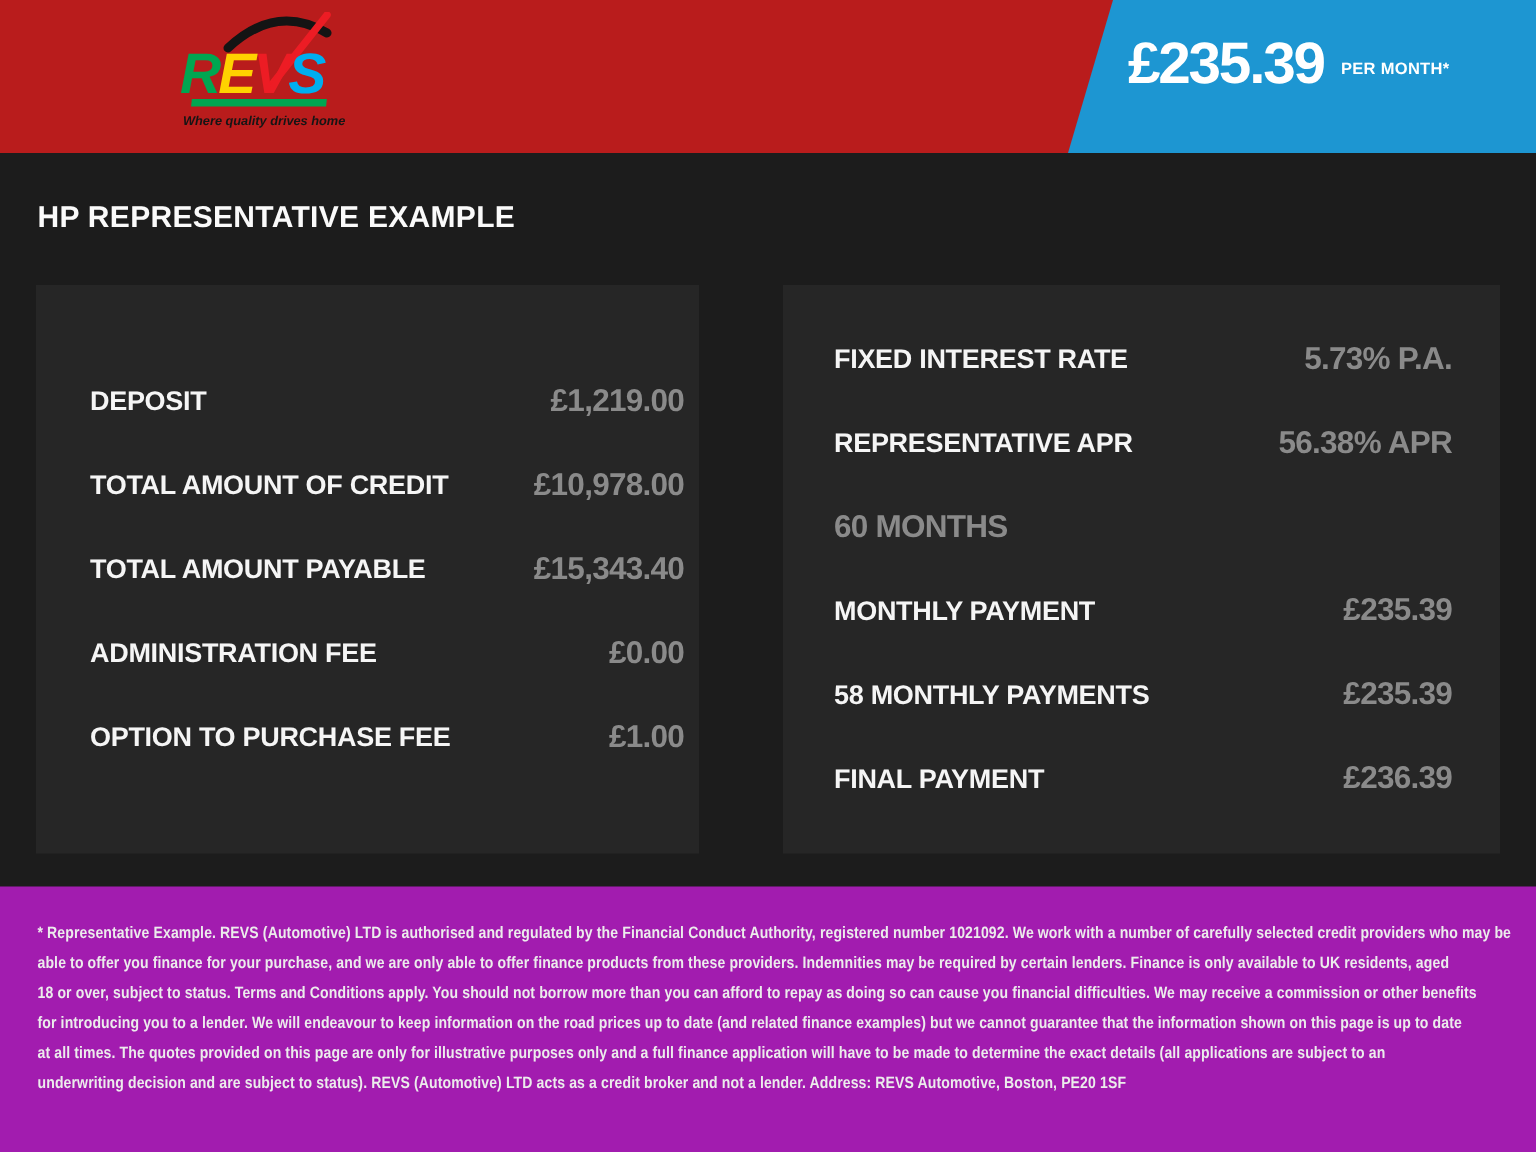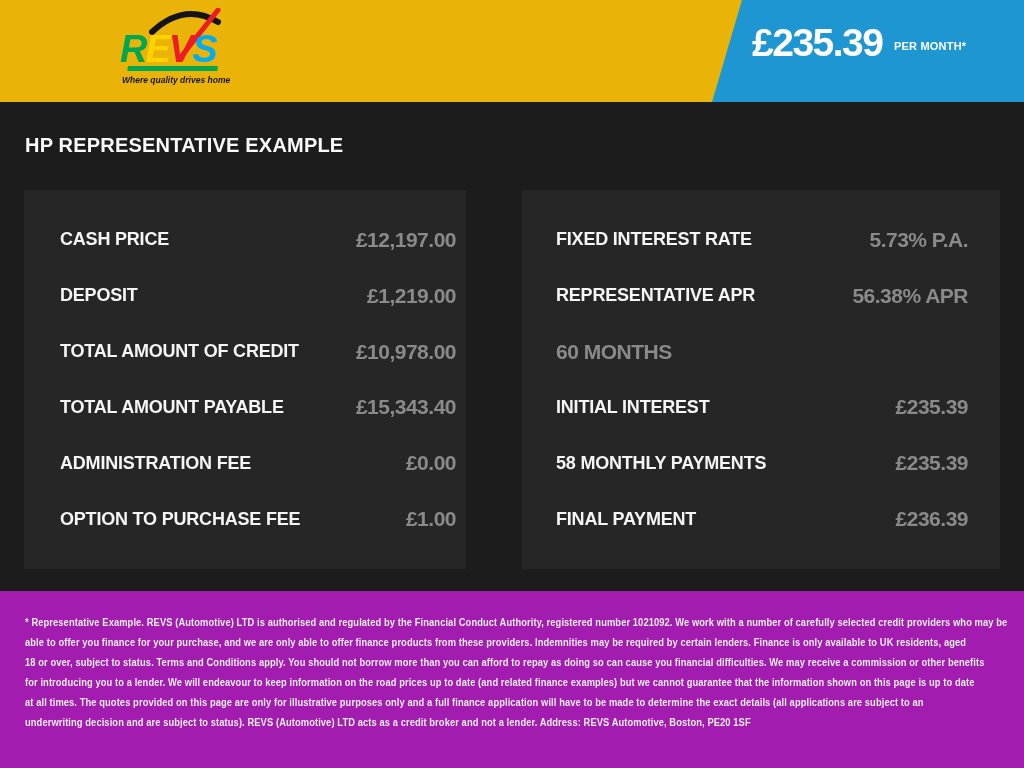--- a/index.html
+++ b/index.html
@@ -4,21 +4,21 @@
 <style>
   html,body { margin:0; padding:0; }
   body {
     width:1024px; height:768px; position:relative; overflow:hidden;
     background:#1c1c1c;
     font-family:"Liberation Sans", sans-serif;
   }
   
   .header {
     position:absolute; left:0; top:0; width:1024px; height:102px;
-    background:#eab308;
+    background:#b91c1c;
   }
   .logo-wrap { position:absolute; left:118px; top:8px; width:128px; height:88px; }
   .price-banner {
     position:absolute; top:0; right:0; width:312px; height:102px;
     clip-path:polygon(30px 0, 100% 0, 100% 100%, 0 100%);
   }
   .price-amount {
     position:absolute; left:40px; top:21px;
     font-size:39px; font-weight:700; color:#ffffff; letter-spacing:-1.5px;
   }
@@ -84,24 +84,20 @@
   <div class="price-banner" style="background-color: rgb(29, 150, 210);">
     <span class="price-amount">£235.39</span>
     <span class="price-period">PER MONTH*</span>
   </div>
 </div>
 
 <div class="page-heading">HP REPRESENTATIVE EXAMPLE</div>
 
 <div class="panel panel-left">
   <div class="frow">
-    <span class="flabel">CASH PRICE</span>
-    <span class="fvalue">£12,197.00</span>
-  </div>
-  <div class="frow">
     <span class="flabel">DEPOSIT</span>
     <span class="fvalue">£1,219.00</span>
   </div>
   <div class="frow">
     <span class="flabel">TOTAL AMOUNT OF CREDIT</span>
     <span class="fvalue">£10,978.00</span>
   </div>
   <div class="frow">
     <span class="flabel">TOTAL AMOUNT PAYABLE</span>
     <span class="fvalue">£15,343.40</span>
@@ -122,21 +118,21 @@
     <span class="fvalue">5.73% P.A.</span>
   </div>
   <div class="frow">
     <span class="flabel">REPRESENTATIVE APR</span>
     <span class="fvalue">56.38% APR</span>
   </div>
   <div class="frow">
     <span class="fvalue">60 MONTHS</span>
   </div>
   <div class="frow">
-    <span class="flabel">INITIAL INTEREST</span>
+    <span class="flabel">MONTHLY PAYMENT</span>
     <span class="fvalue">£235.39</span>
   </div>
   <div class="frow">
     <span class="flabel">58 MONTHLY PAYMENTS</span>
     <span class="fvalue">£235.39</span>
   </div>
   <div class="frow">
     <span class="flabel">FINAL PAYMENT</span>
     <span class="fvalue">£236.39</span>
   </div>

